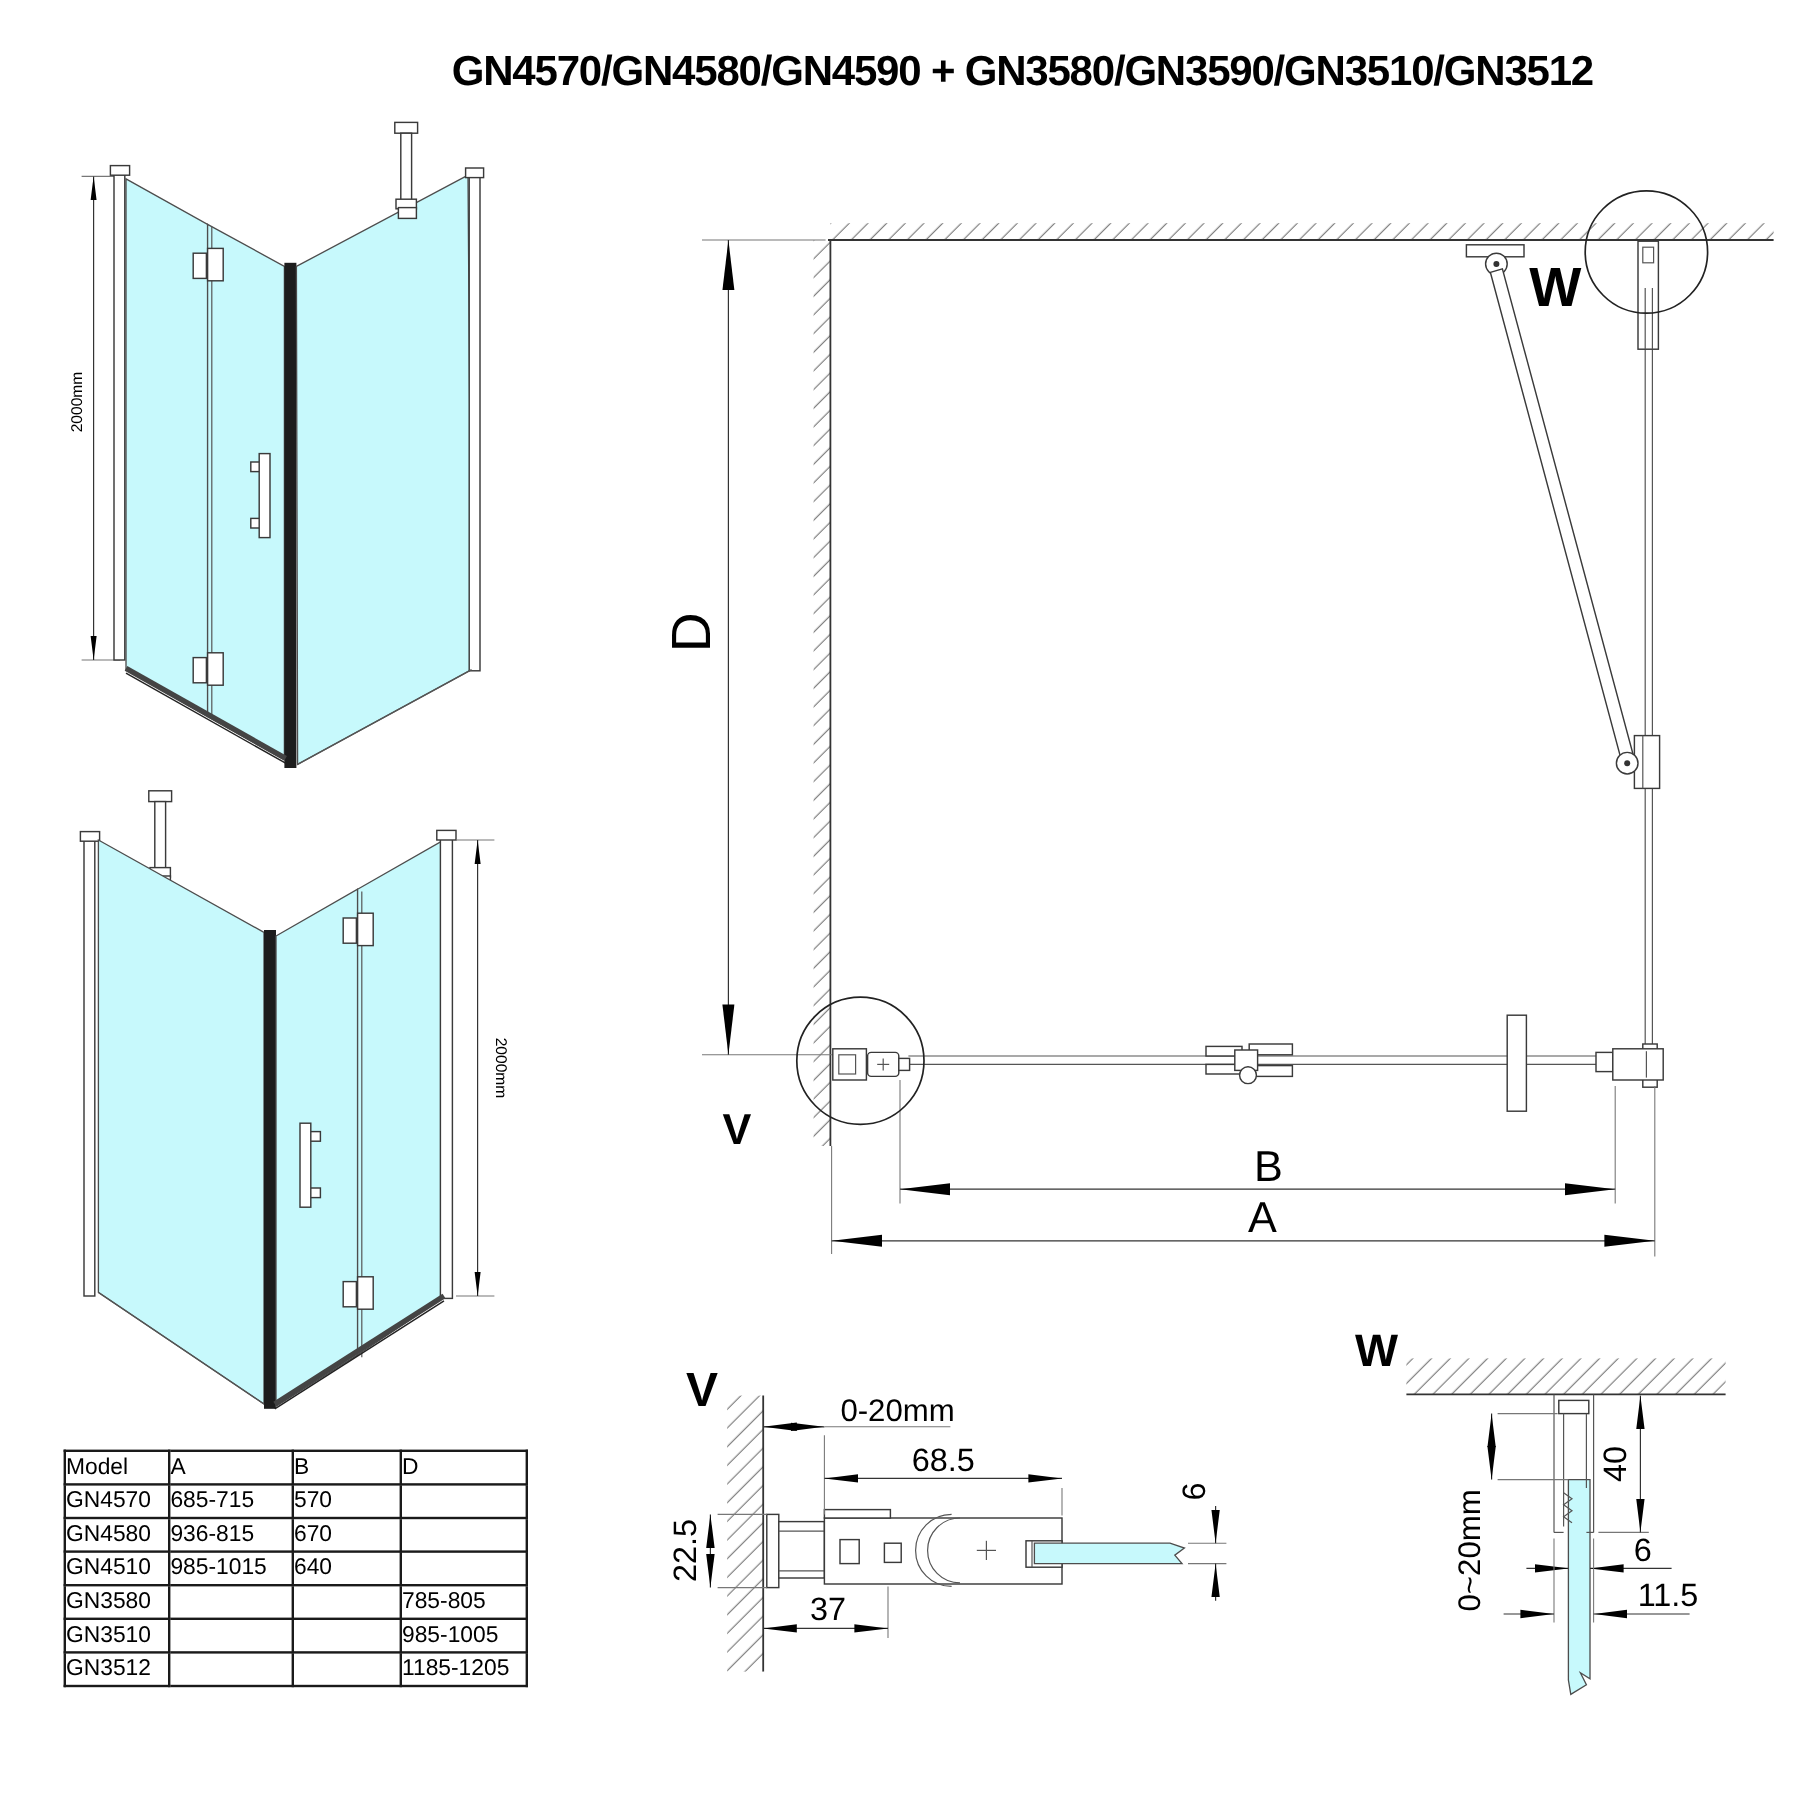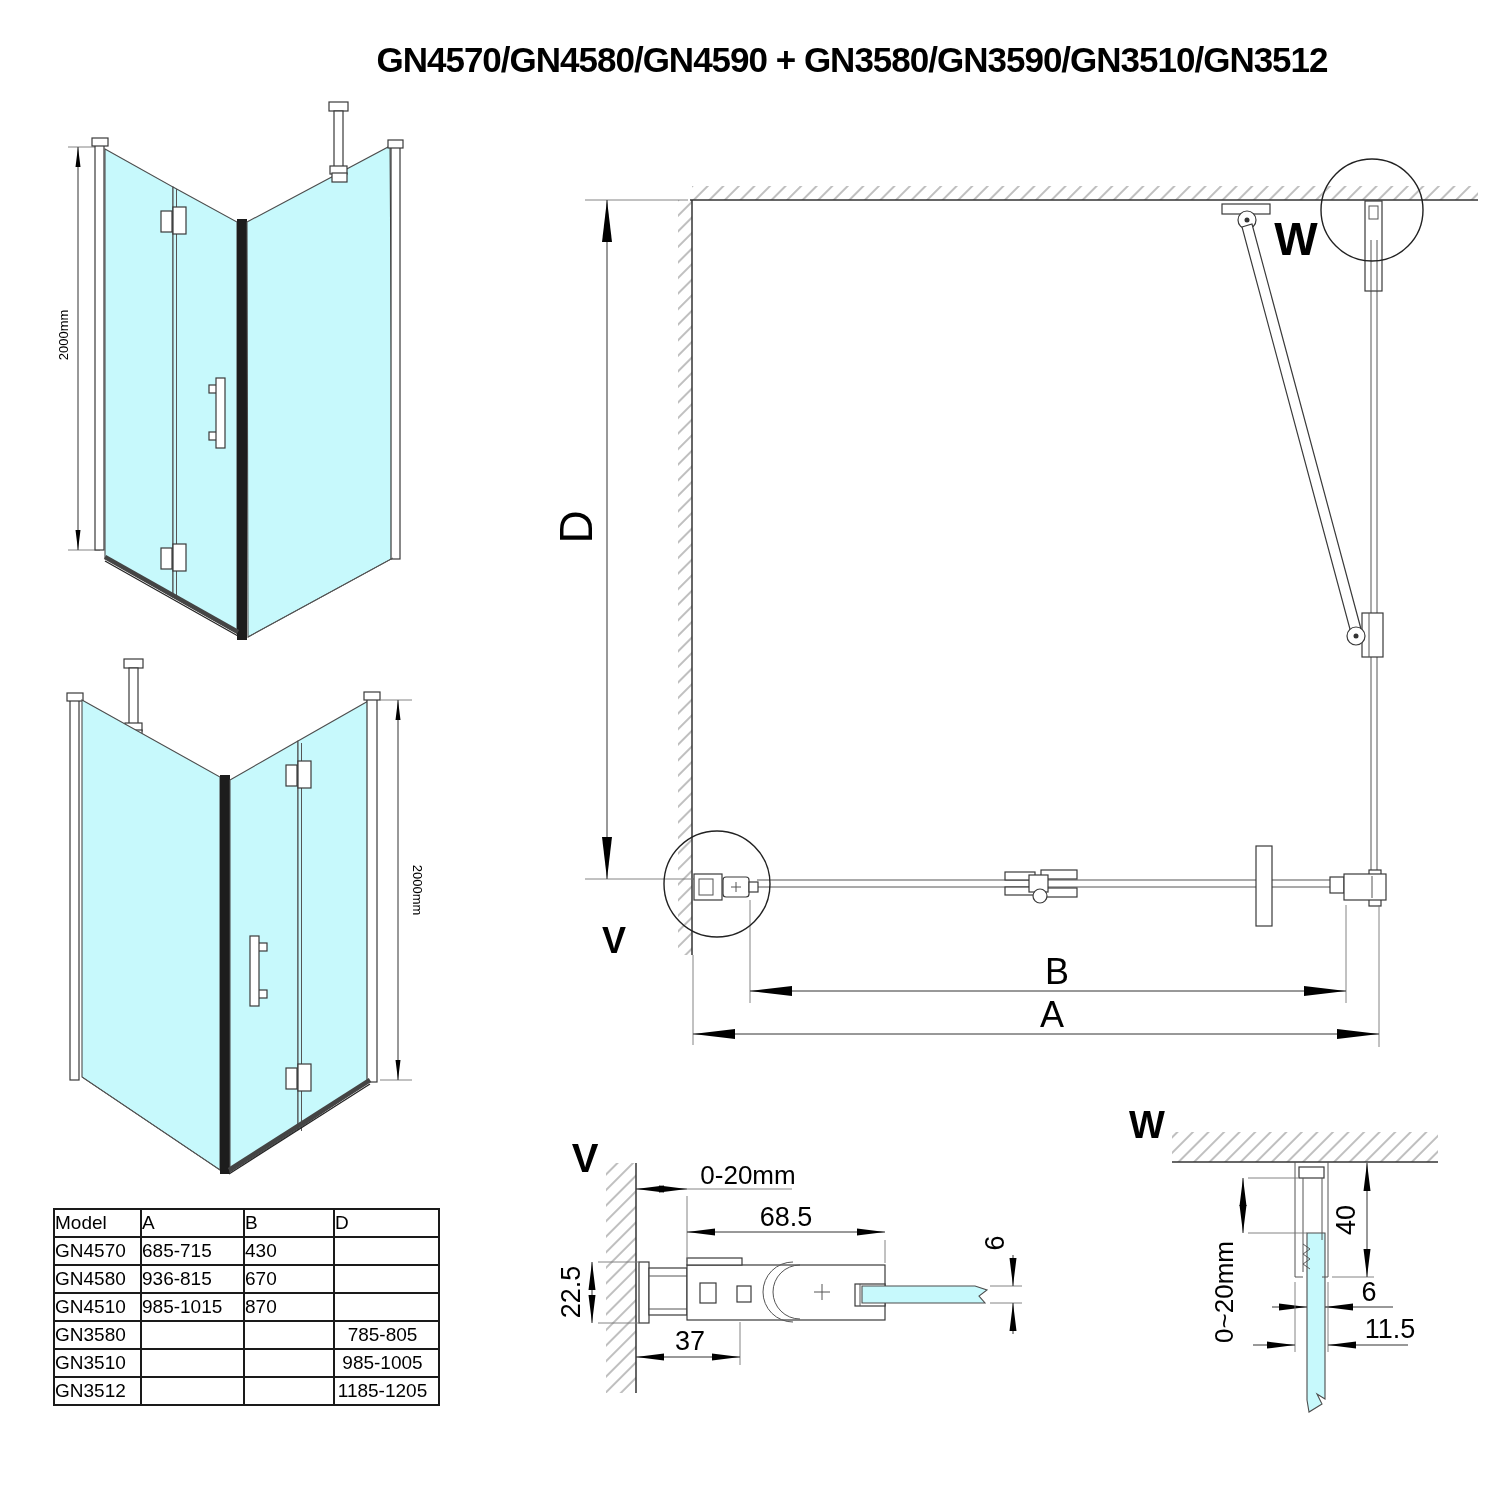--- a/index.html
+++ b/index.html
@@ -28,21 +28,21 @@
   .dimnum{font-size:27px;}
   .small{font-size:13px;}
   .letter{font-size:36px;}
   .letterD{font-size:46px;}
   .vw{font-weight:800;}
 
   
   #spec-table{position:absolute;left:53px;top:1208px;border-collapse:collapse;table-layout:fixed;}
   #spec-table td,#spec-table th{border:2px solid #1a1a1a;height:26px;padding:0;
        font-size:19px;font-weight:400;text-align:left;color:#000;background:#fff;}
-  #spec-table td.dcol{text-align:center;padding-right:8px;}
+  #spec-table td.dcol{text-align:left;padding-right:8px;}
 </style>
 </head>
 <body>
 
 <div id="page">
 
   <div id="title">GN4570/GN4580/GN4590 + GN3580/GN3590/GN3510/GN3512</div>
 
   <svg id="drawing" width="1500" height="1500" viewBox="0 0 1500 1500">
     <defs>
@@ -349,33 +349,33 @@
     <tbody>
       <tr>
         <td>Model</td>
         <td>A</td>
         <td>B</td>
         <td>D</td>
       </tr>
       <tr>
         <td>GN4570</td>
         <td>685-715</td>
-        <td>430</td>
+        <td>570</td>
         <td class="dcol"></td>
       </tr>
       <tr>
         <td>GN4580</td>
         <td>936-815</td>
         <td>670</td>
         <td class="dcol"></td>
       </tr>
       <tr>
         <td>GN4510</td>
         <td>985-1015</td>
-        <td>870</td>
+        <td>640</td>
         <td class="dcol"></td>
       </tr>
       <tr>
         <td>GN3580</td>
         <td></td>
         <td></td>
         <td class="dcol">785-805</td>
       </tr>
       <tr>
         <td>GN3510</td>

